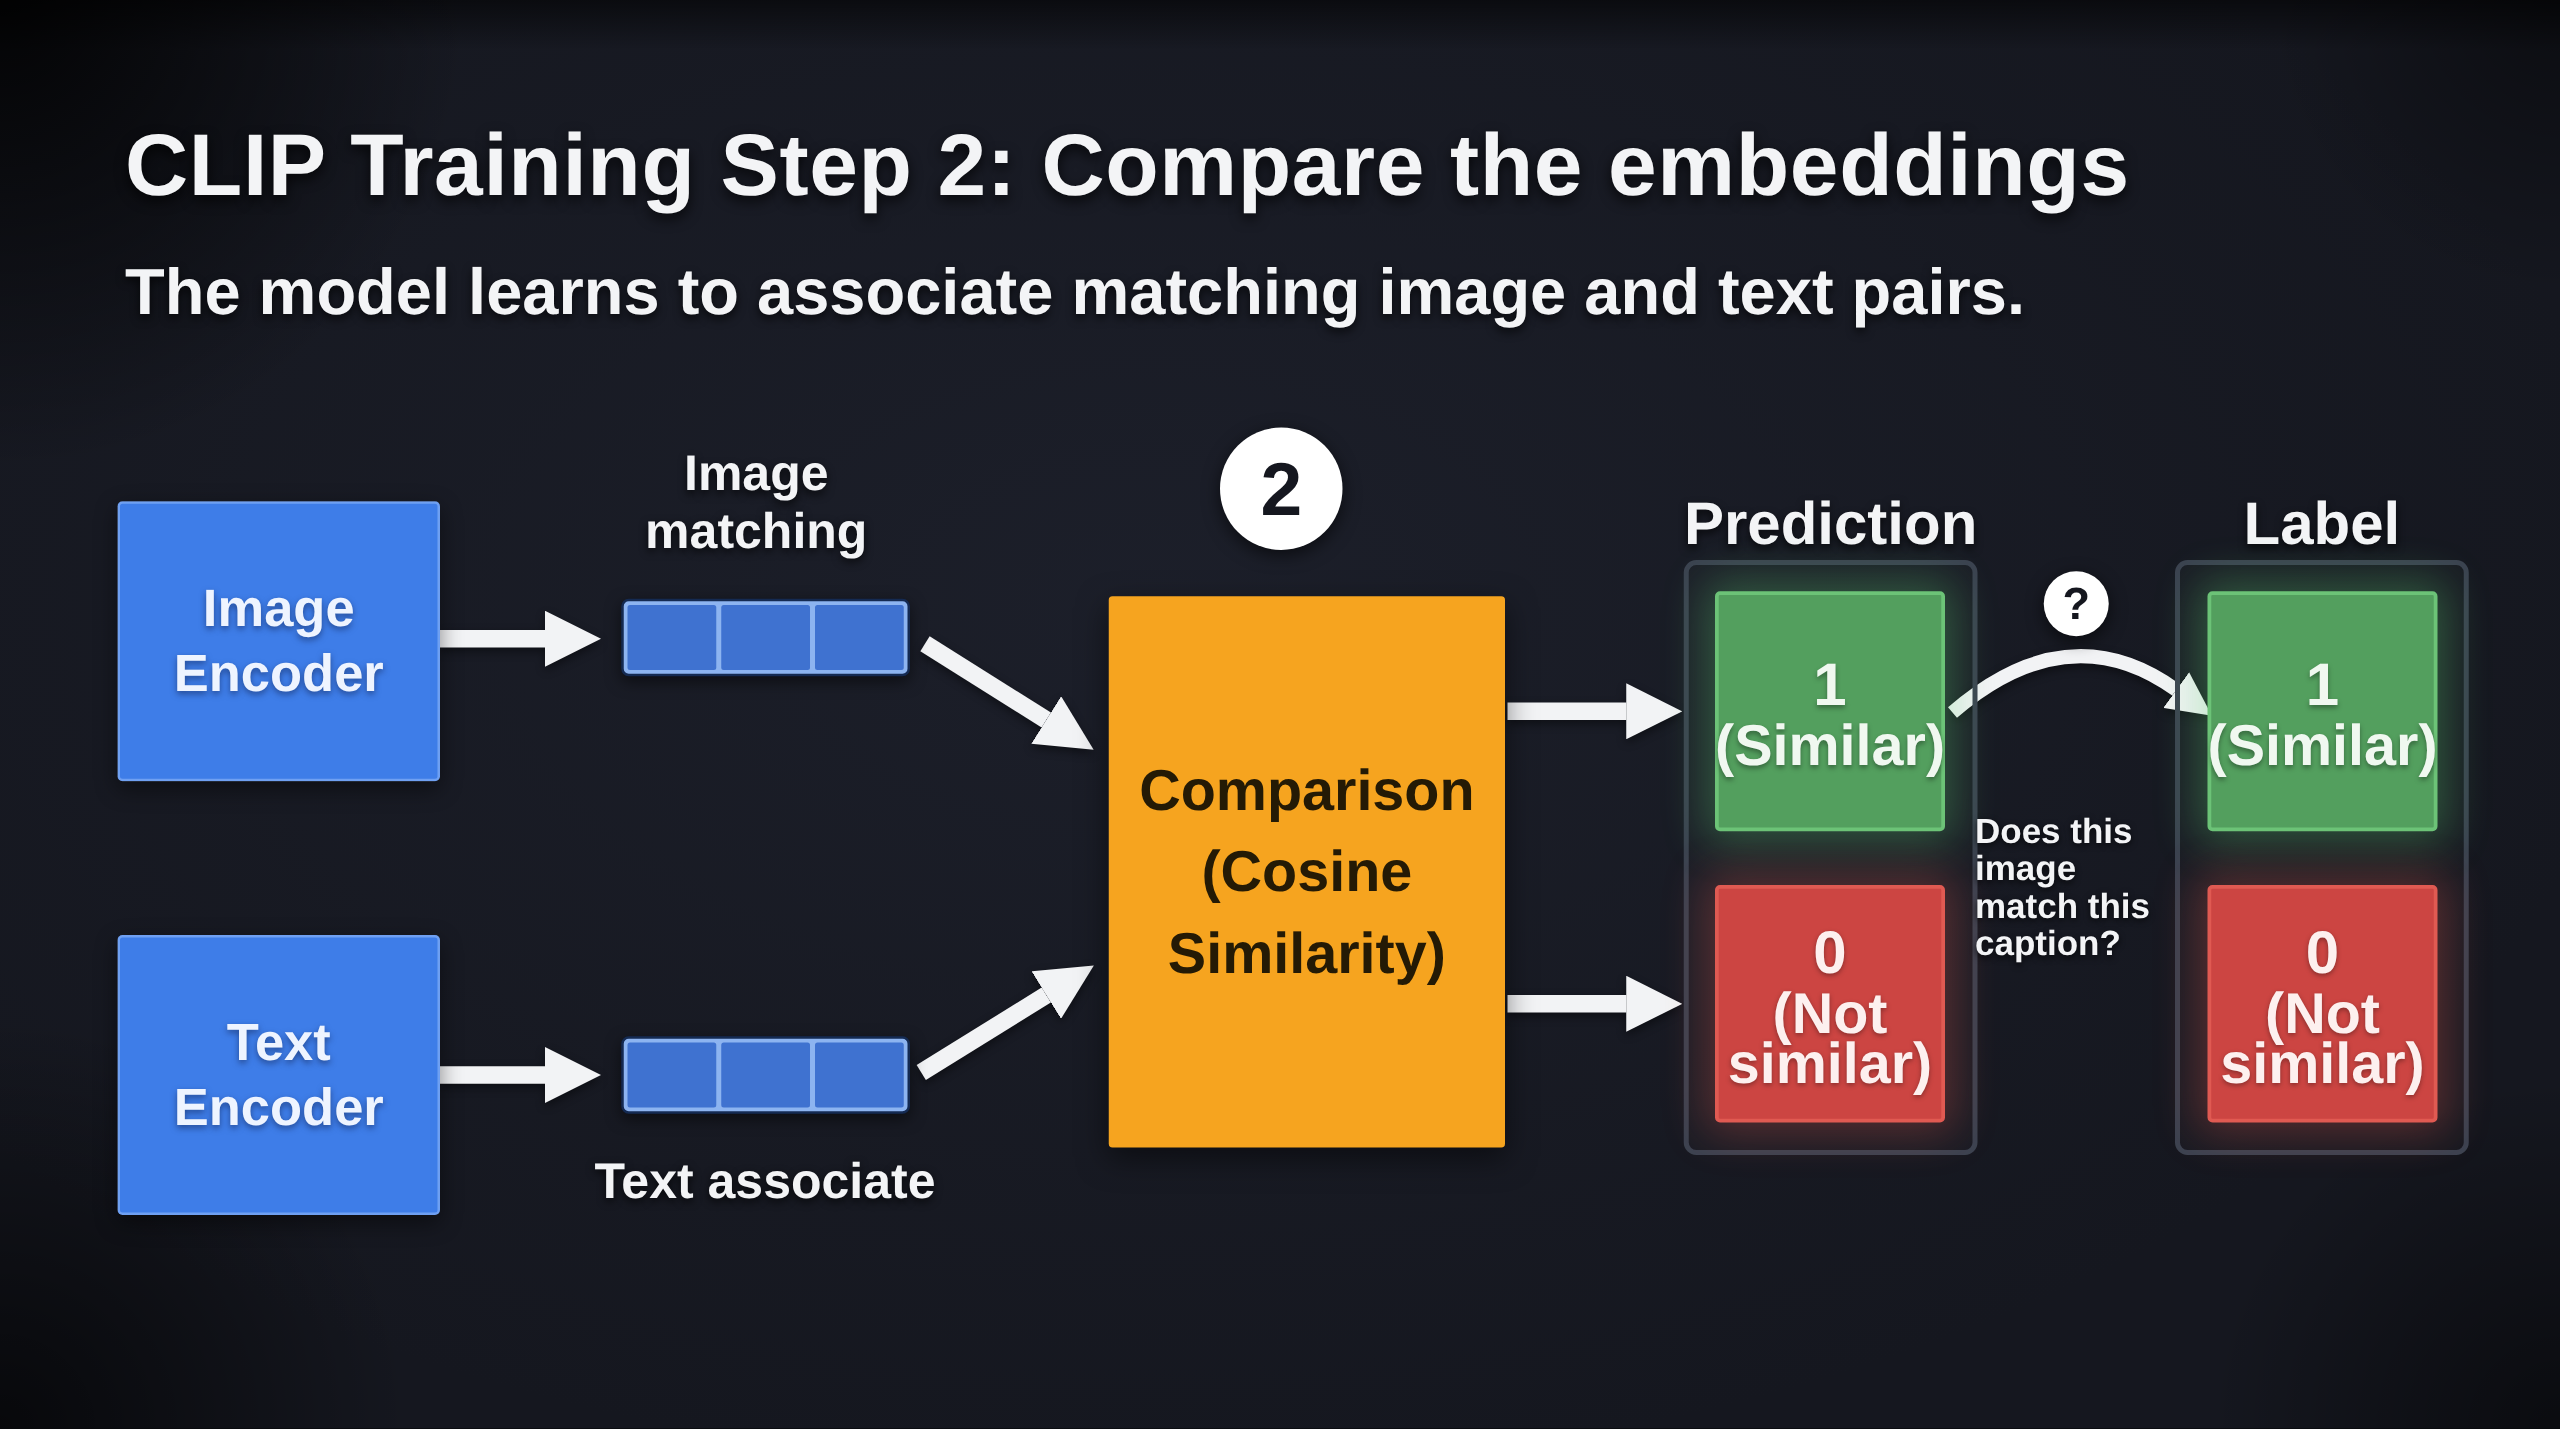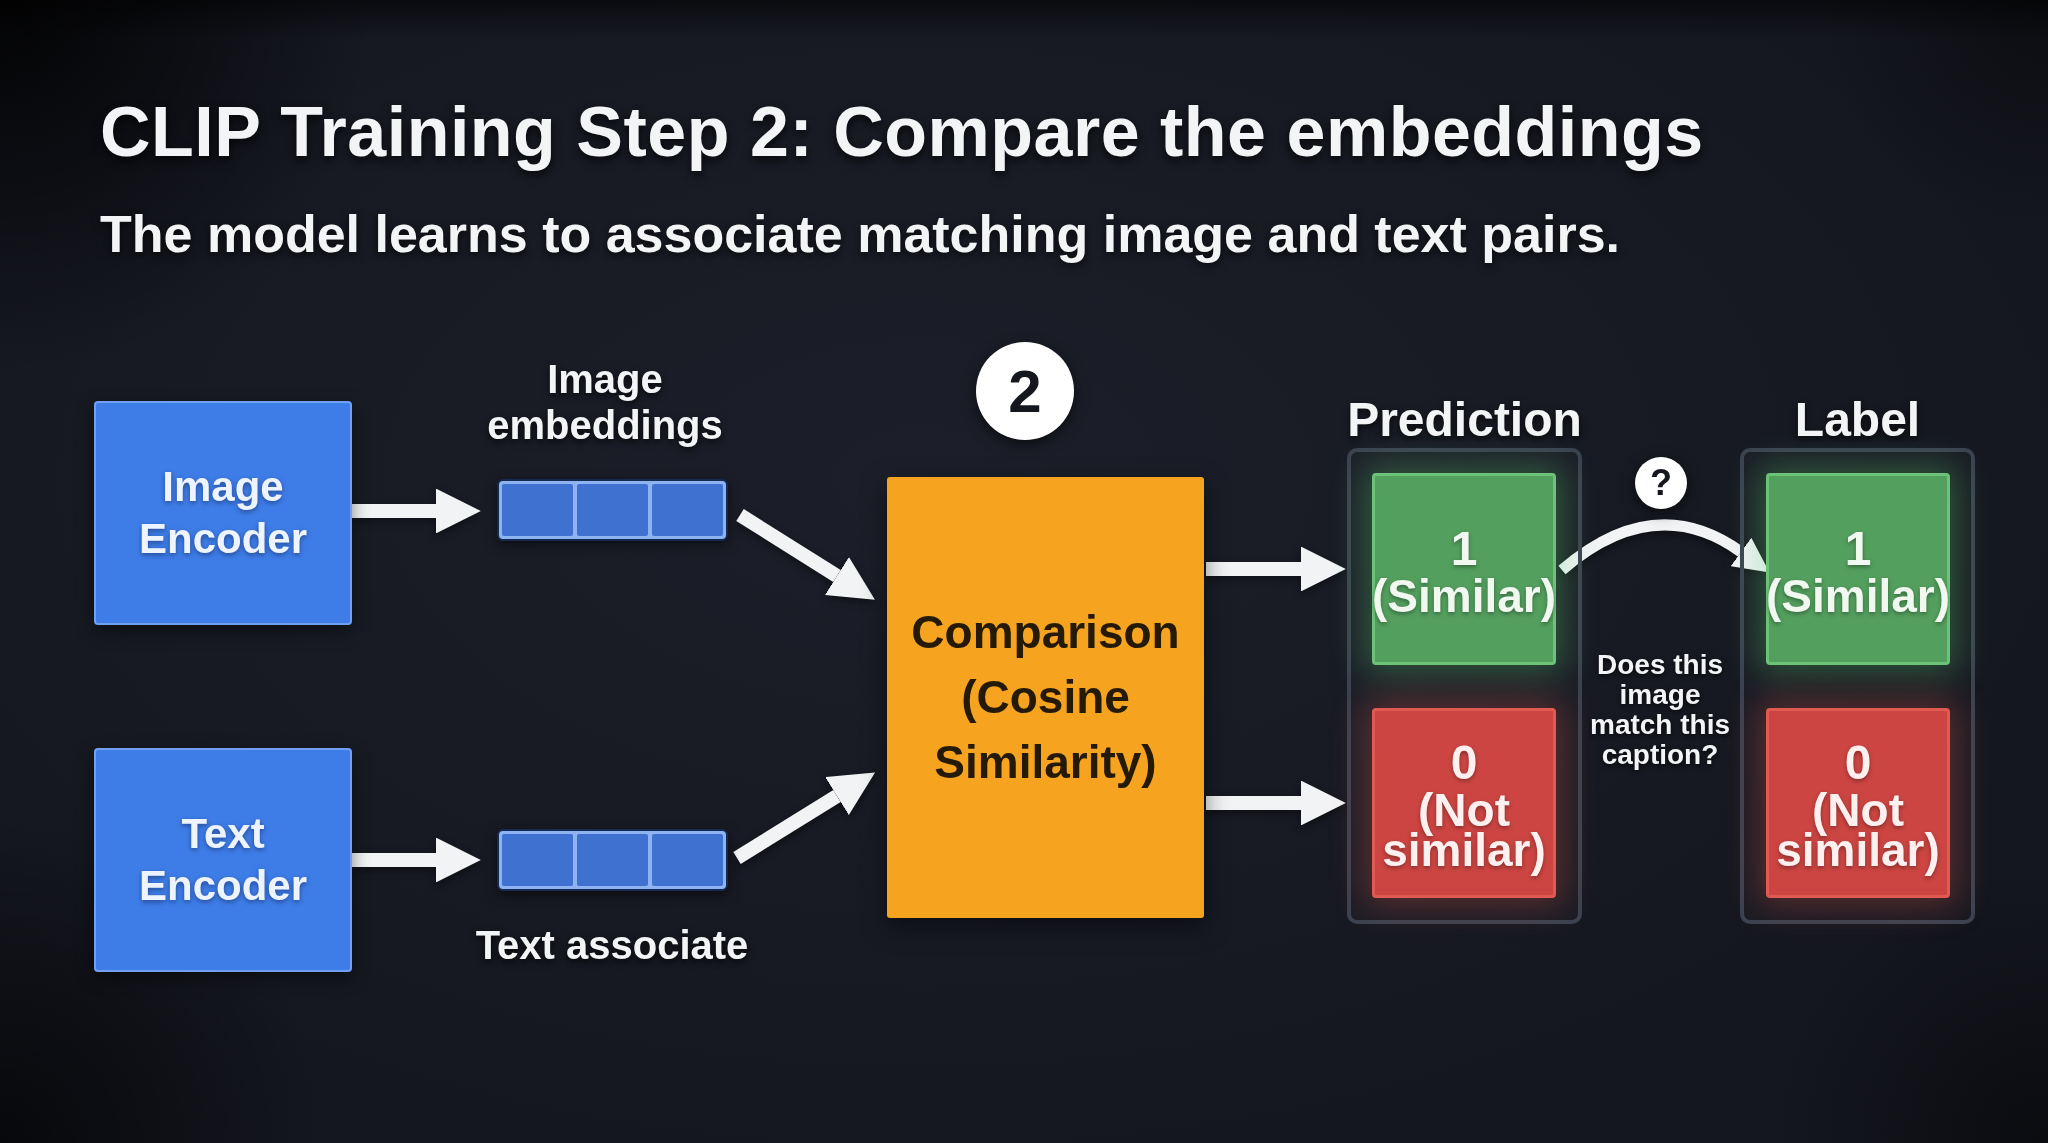--- a/index.html
+++ b/index.html
@@ -82,21 +82,21 @@
     box-shadow:0 0 34px 8px rgba(95,210,115,.33);
     color:#f0f8f0;
   }
   .outcome.red{
     height:190px;background:var(--red,#cc4542);
     border:3px solid var(--red-border,#e05a52);
     box-shadow:0 0 34px 8px rgba(235,90,75,.30);
     color:#fdf0ef;
   }
   .question-text{
-    left:1580px;top:650px;width:160px;text-align:center;
+    left:1580px;top:650px;width:160px;
     font-size:28px;font-weight:700;line-height:30px;
     text-shadow:0 2px 5px rgba(0,0,0,.7);
   }
   #arrow-layer{left:0;top:0;filter:drop-shadow(0 3px 4px rgba(0,0,0,.45));}
 </style>
 </head>
 <body>
 
 <div id="canvas">
 
@@ -118,21 +118,21 @@
     <path d="M1562 570 Q1655 490 1741 552" stroke="#f2f3f5" stroke-width="11" fill="none" marker-end="url(#head)"></path>
   </svg>
 
   <div class="abs encoder" style="left:94px;top:401px;">
     <div class="line">Image</div>
     <div class="line">Encoder</div>
   </div>
 
   <div class="abs emb-label" style="left:455px;top:356px;width:300px;">
     <div>Image</div>
-    <div>embeddings</div>
+    <div>matching</div>
   </div>
 
   <div class="abs strip" style="left:497px;top:479px;">
     <div class="cell"></div>
     <div class="cell"></div>
     <div class="cell"></div>
   </div>
 
   <div class="abs encoder" style="left:94px;top:748px;">
     <div class="line">Text</div>

